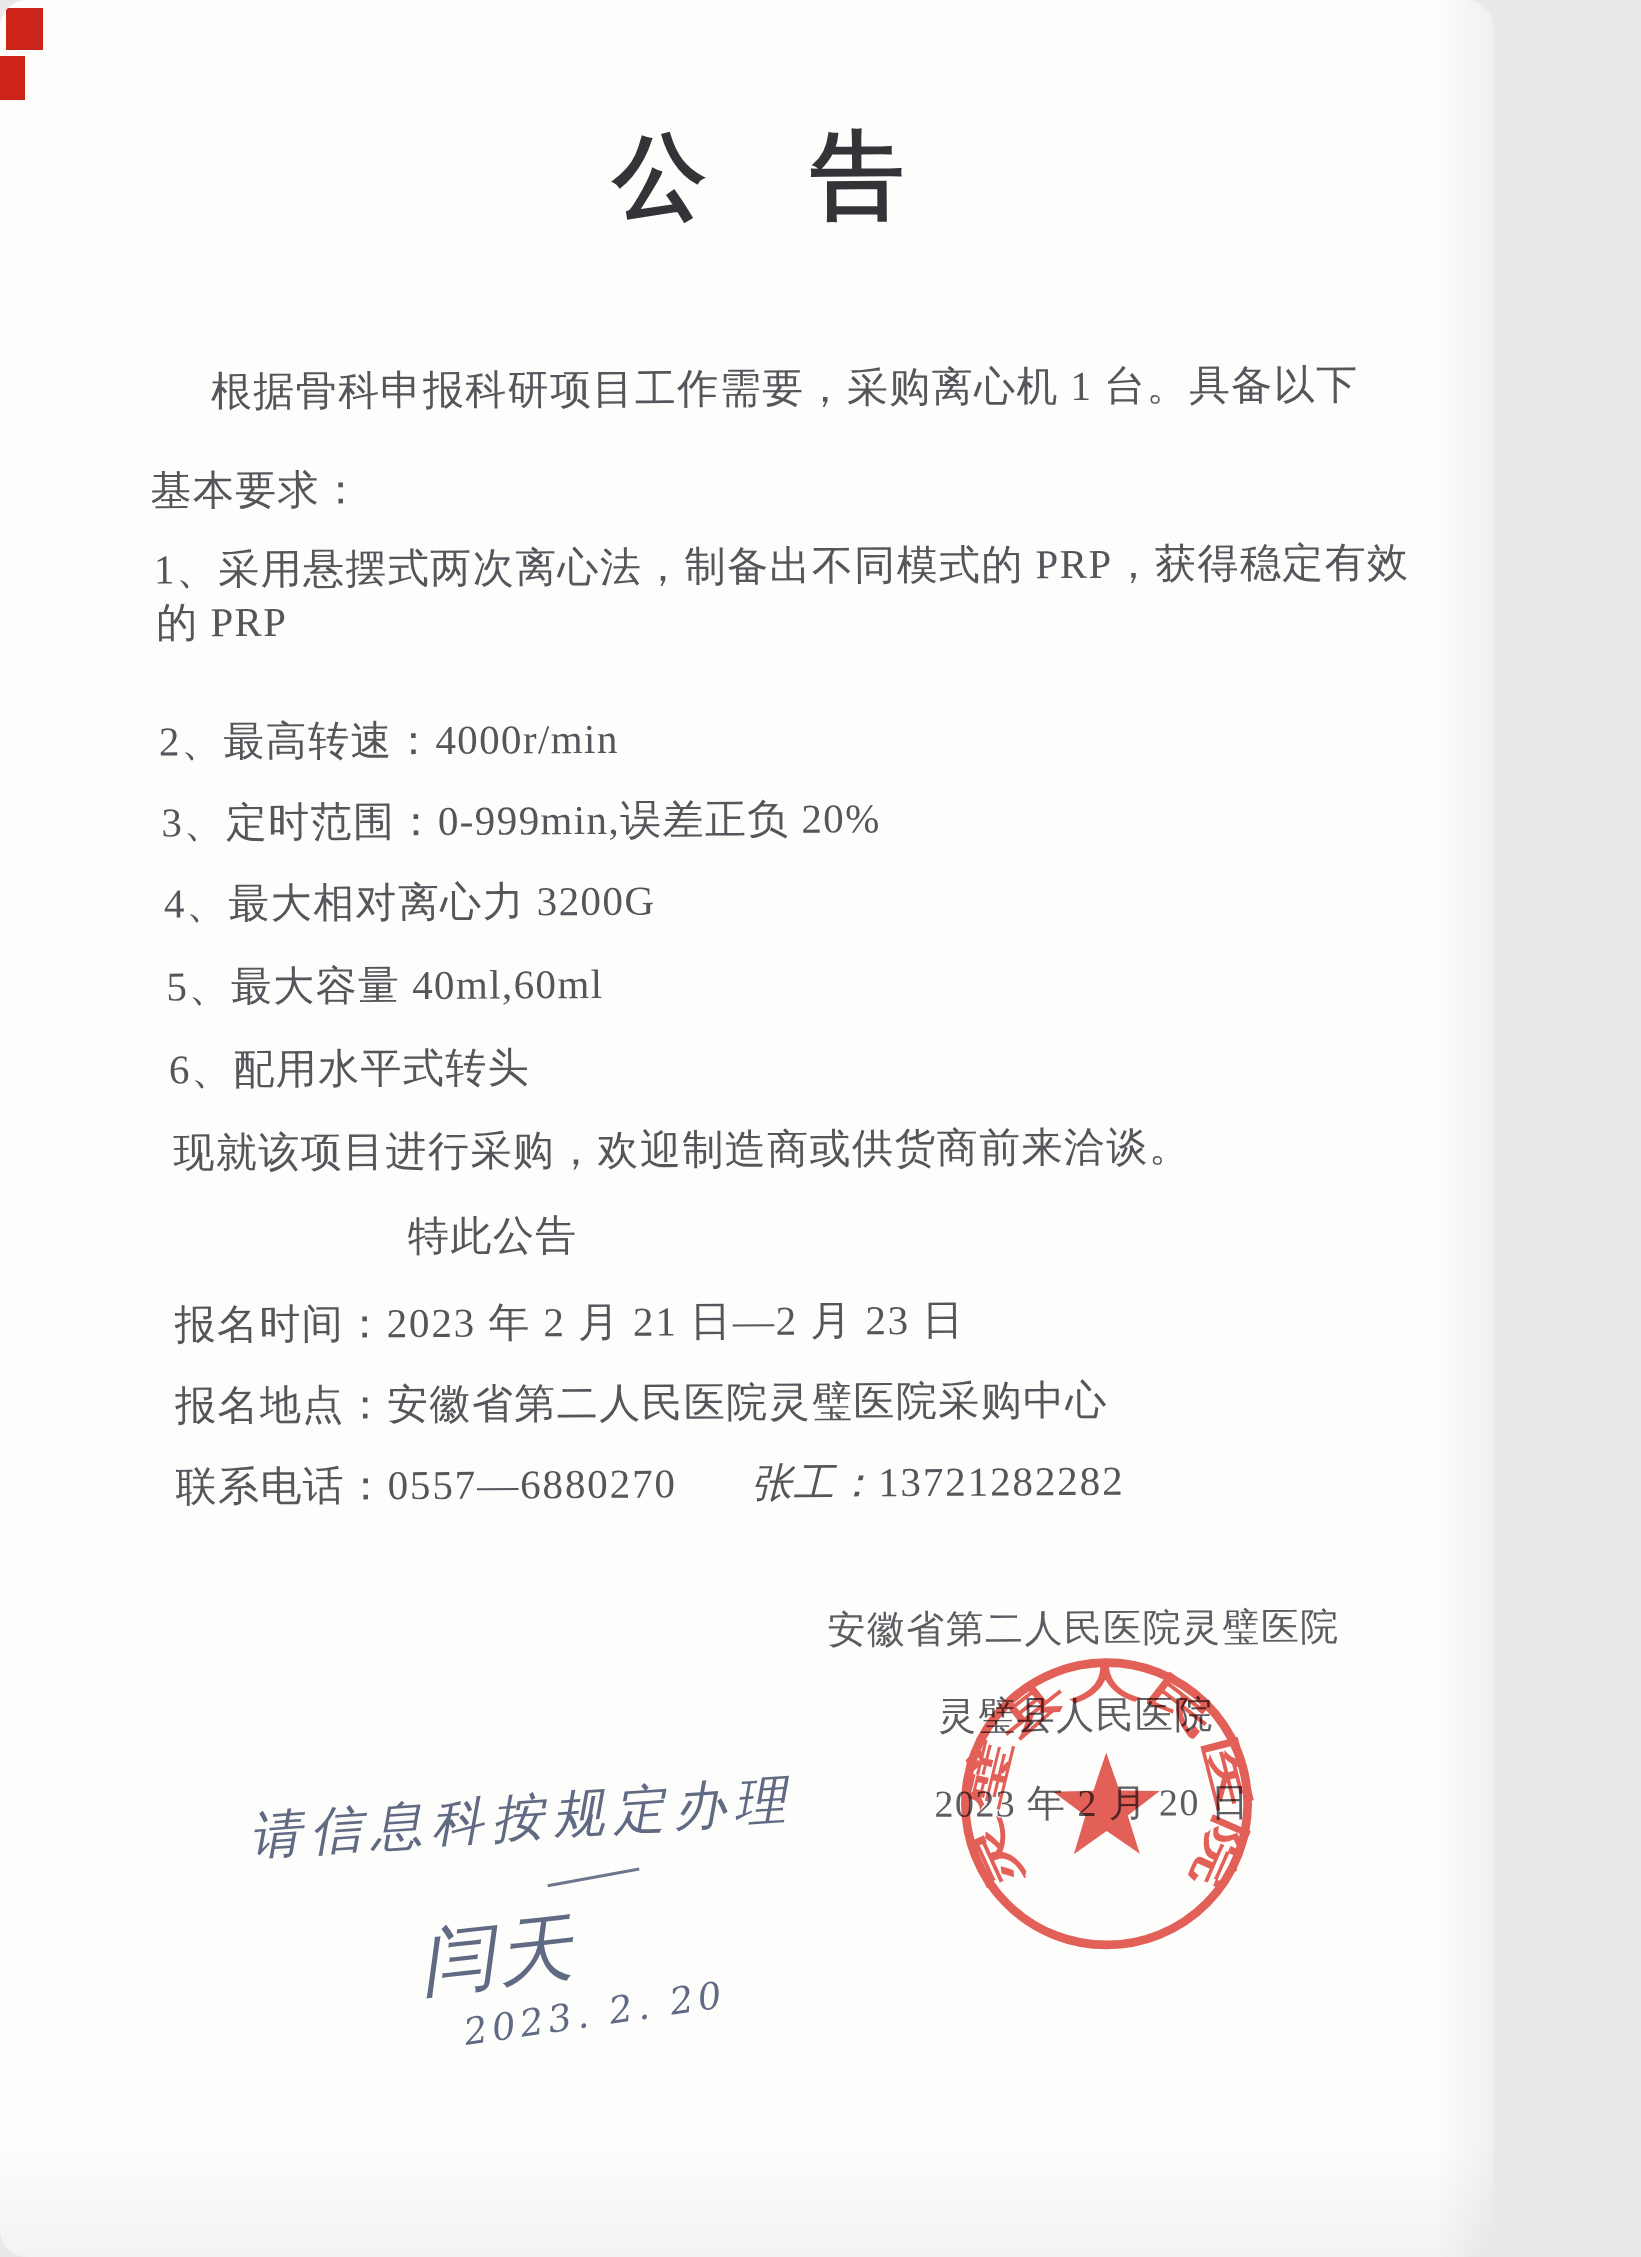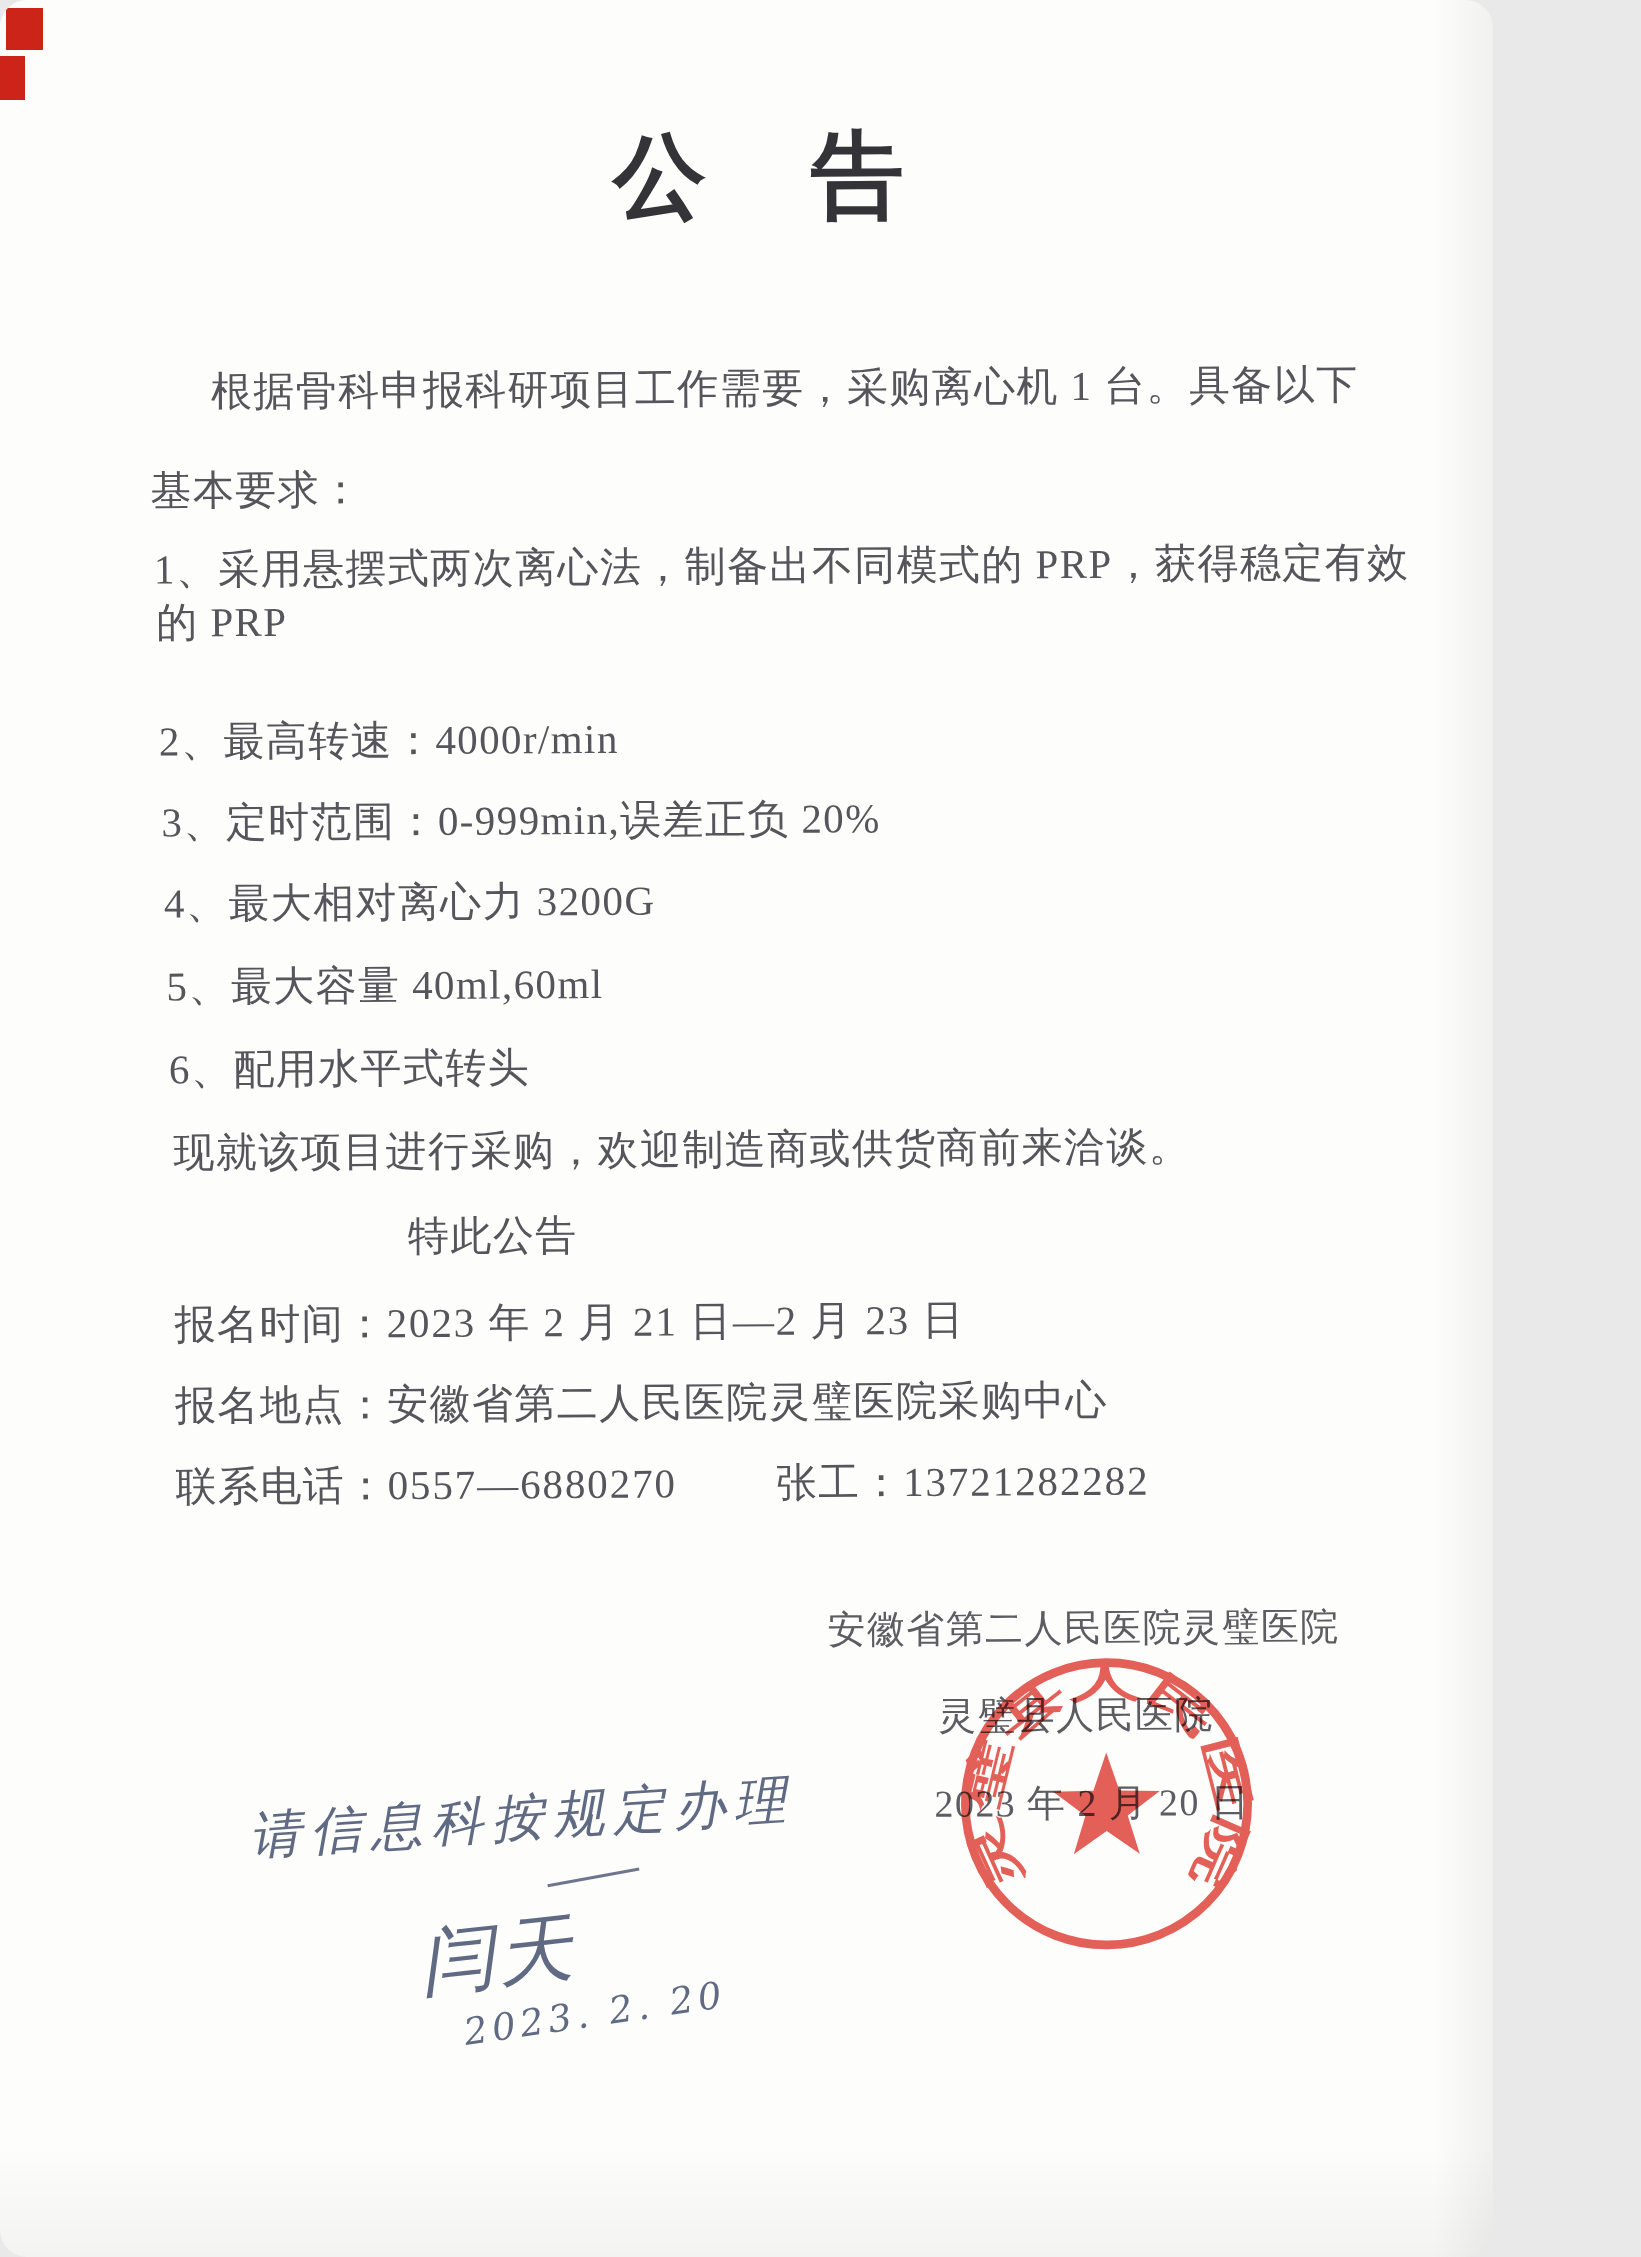--- a/index.html
+++ b/index.html
@@ -21,21 +21,21 @@
   .title{
     position:absolute;left:19.3px;top:114px;width:100%;
     text-align:center;font-size:93px;font-weight:600;
     color:#333338;letter-spacing:5.8px;
   }
   .line{
     position:absolute;font-size:41px;color:#55555b;
     letter-spacing:1.4px;white-space:nowrap;
   }
   .sig{font-size:38px;color:#5c5c62;}
-  .contact-gap{margin-left:99px;}
+  .contact-gap{margin-left:74px;font-style:italic;}
   .num{letter-spacing:1.9px;}
   .seal{position:absolute;mix-blend-mode:multiply;opacity:0.93;}
   .seal text{font-family:"Liberation Serif","DejaVu Serif",serif;font-weight:600;}
   .hw{
     position:absolute;color:#535e79;font-style:italic;
     font-family:"DejaVu Serif","Liberation Serif",serif;
     white-space:nowrap;opacity:.92;
   }
   .hw-note{font-size:52px;letter-spacing:8.7px;transform:rotate(-3.5deg);}
   .hw-sign{font-size:75px;letter-spacing:2.9px;transform:rotate(-6deg);}

